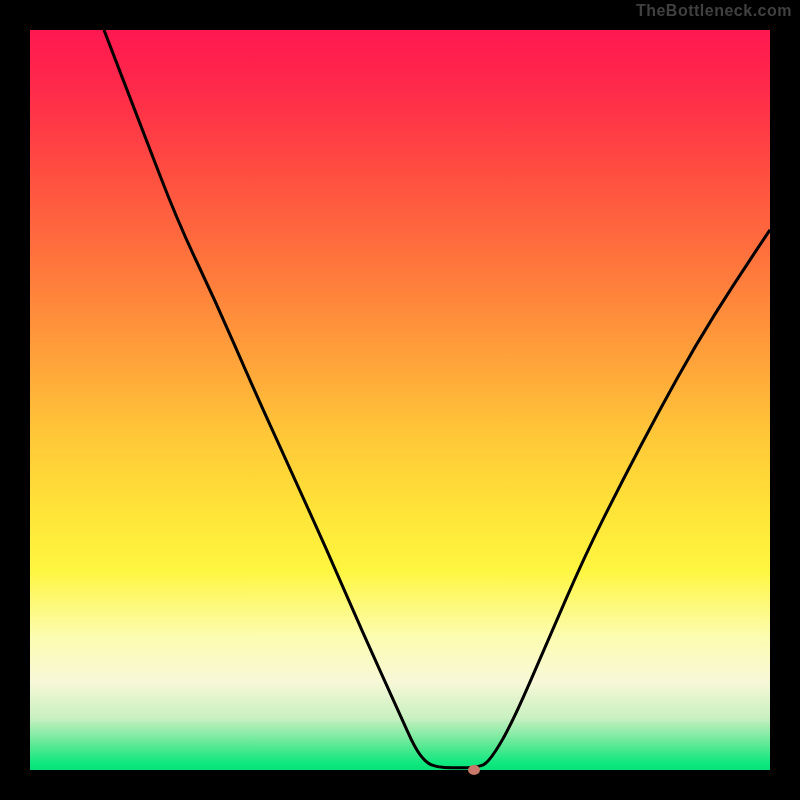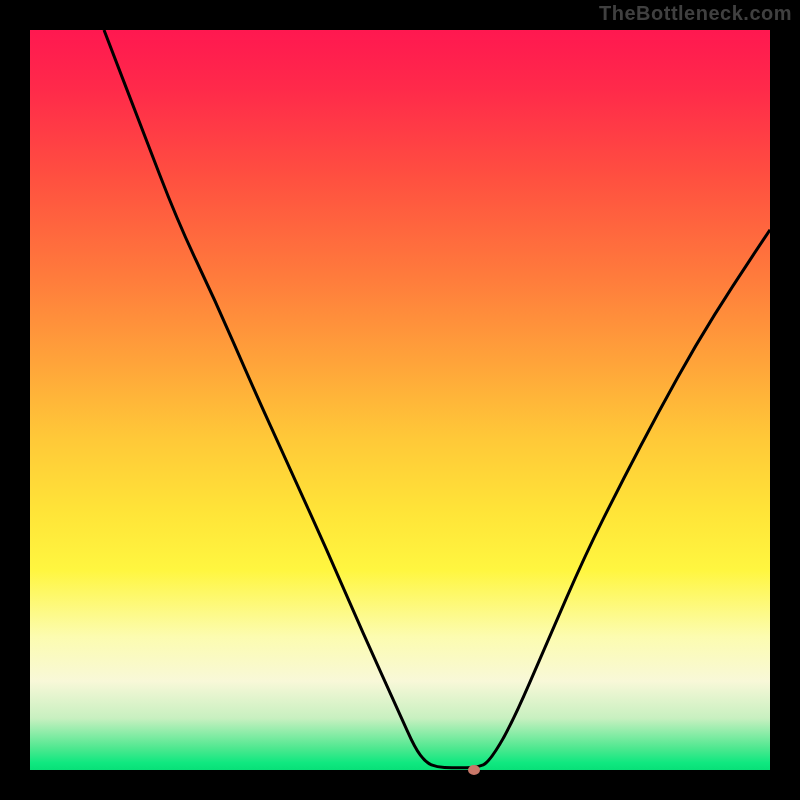--- a/index.html
+++ b/index.html
@@ -15,21 +15,21 @@
   width: 800px;
   height: 800px;
   background: #000;
   position: relative;
 }
 .watermark {
   position: absolute;
   top: 2px;
   right: 8px;
   color: #404040;
-  font-size: 20px;
+  font-size: 16px;
   font-weight: bold;
   letter-spacing: 0.5px;
   z-index: 5;
 }
 .plot {
   position: absolute;
   left: 30px;
   top: 30px;
   width: 740px;
   height: 740px;

